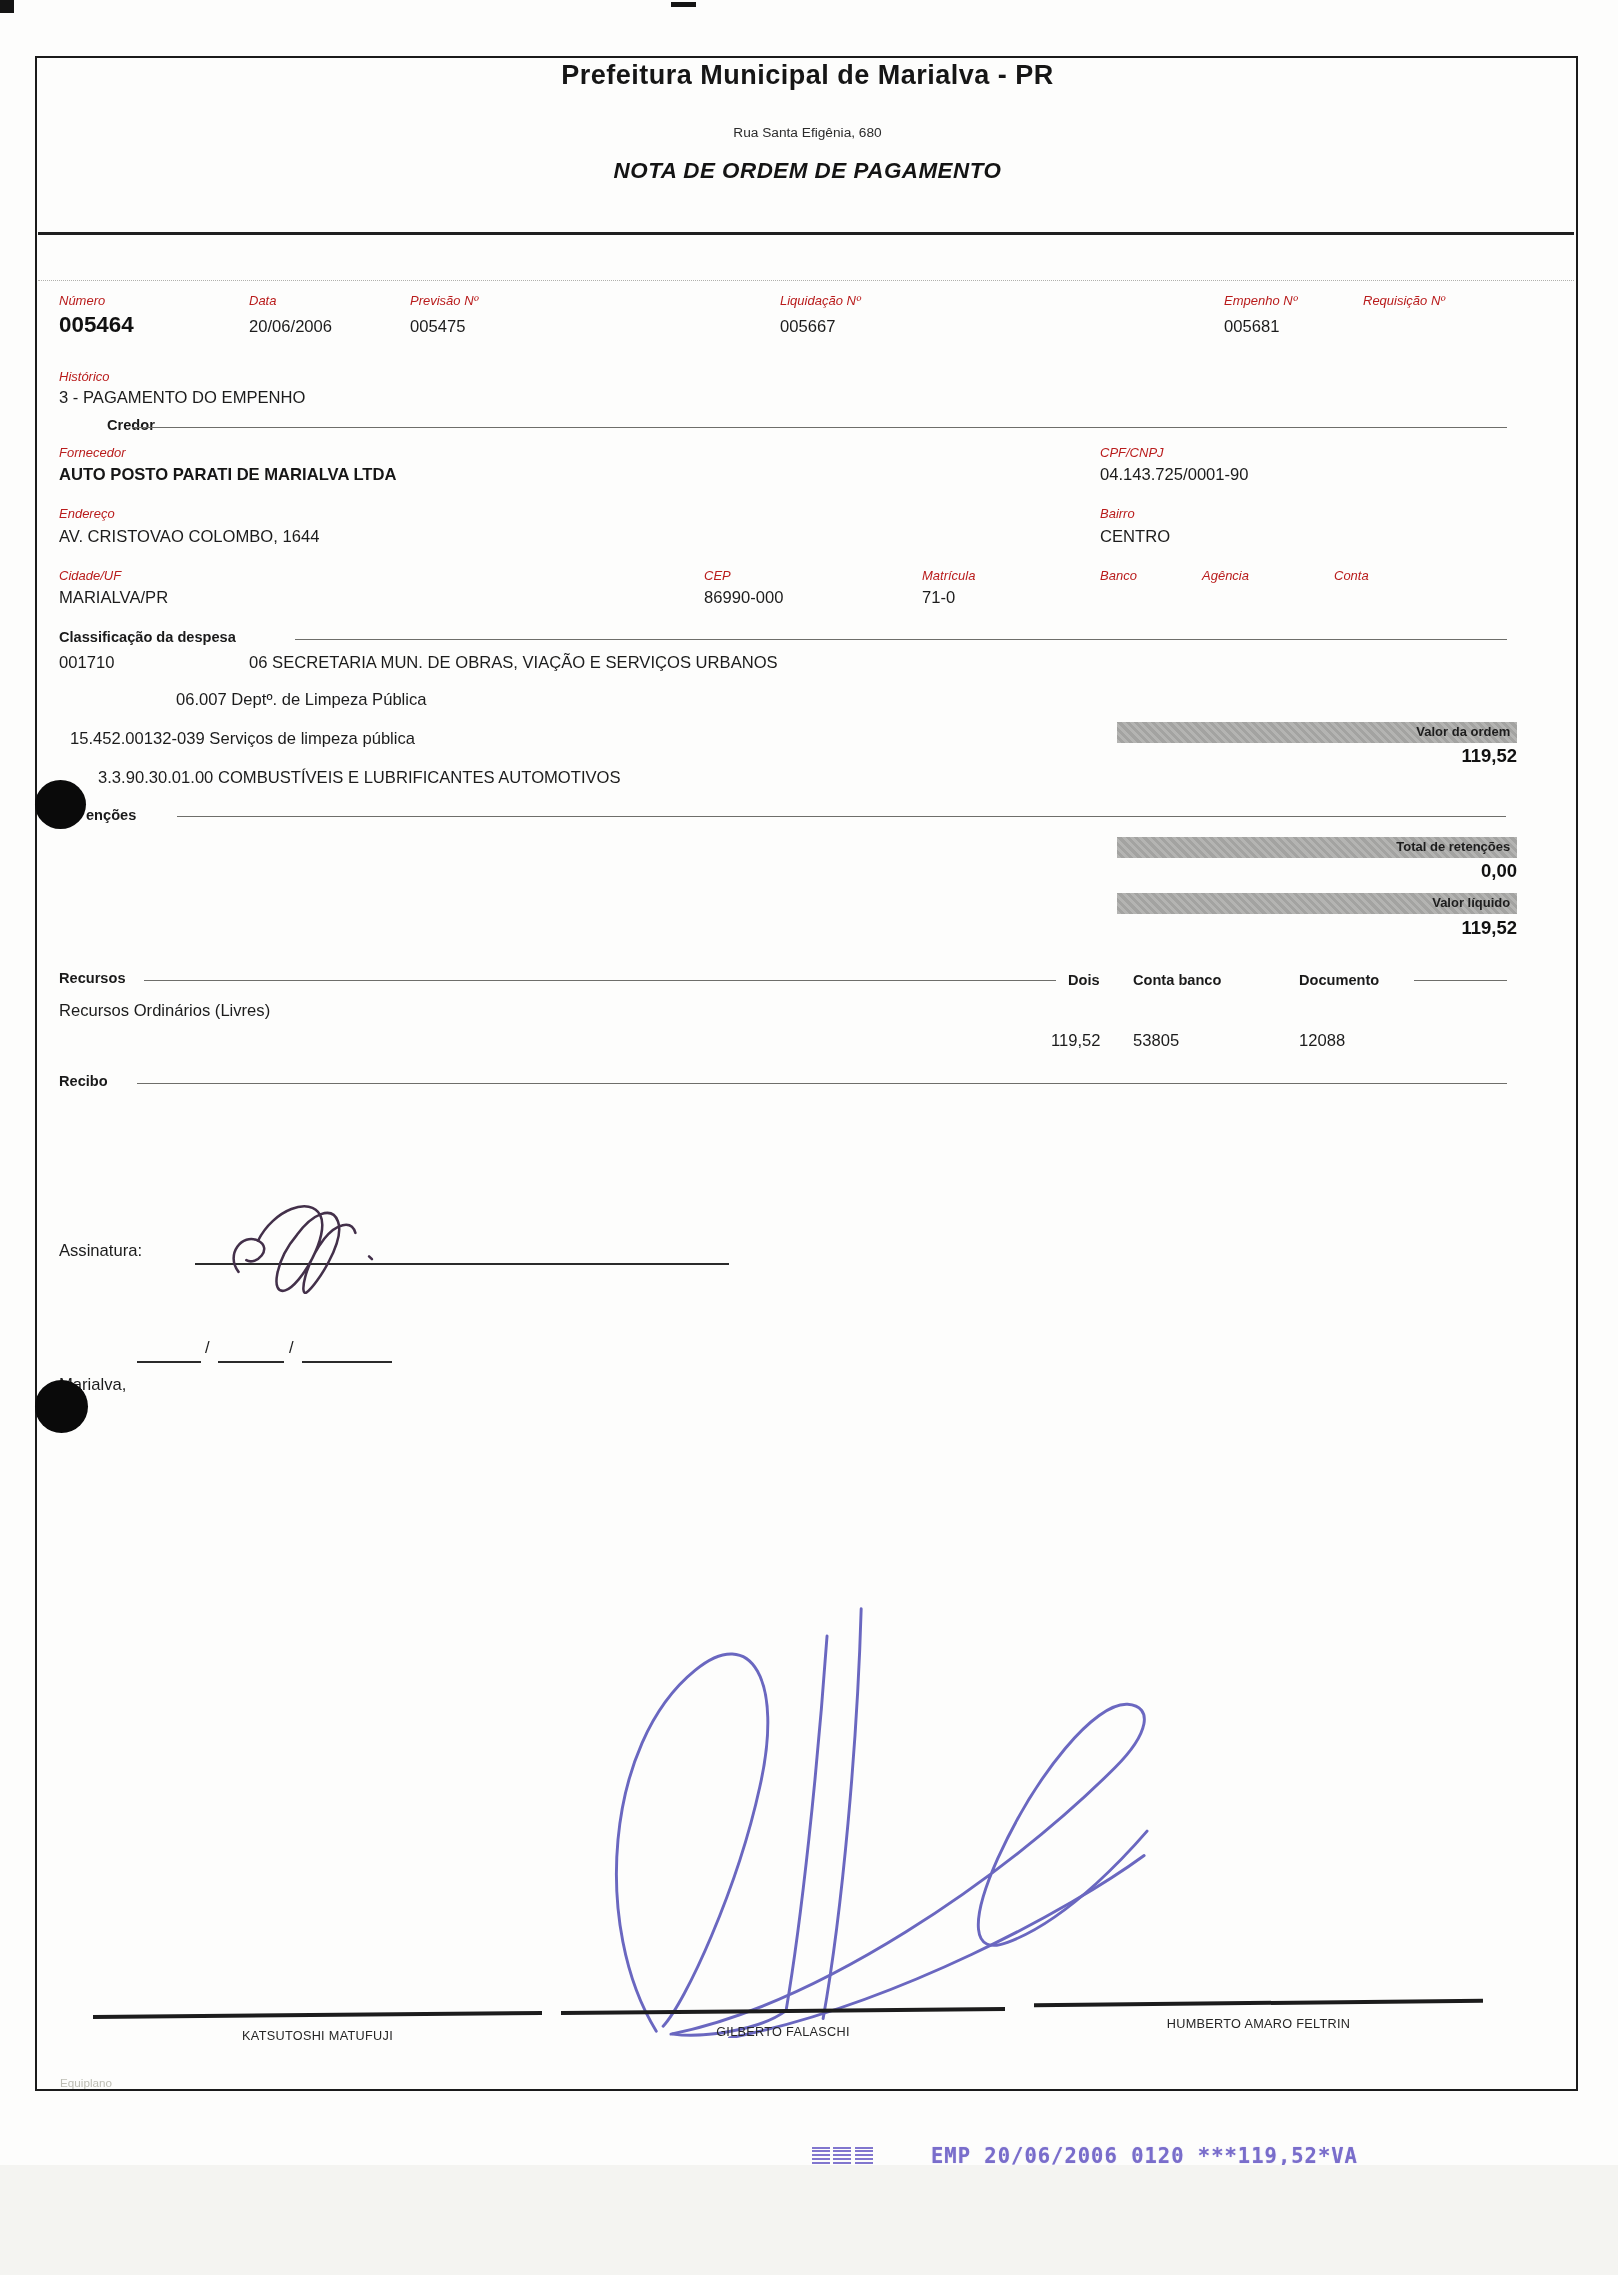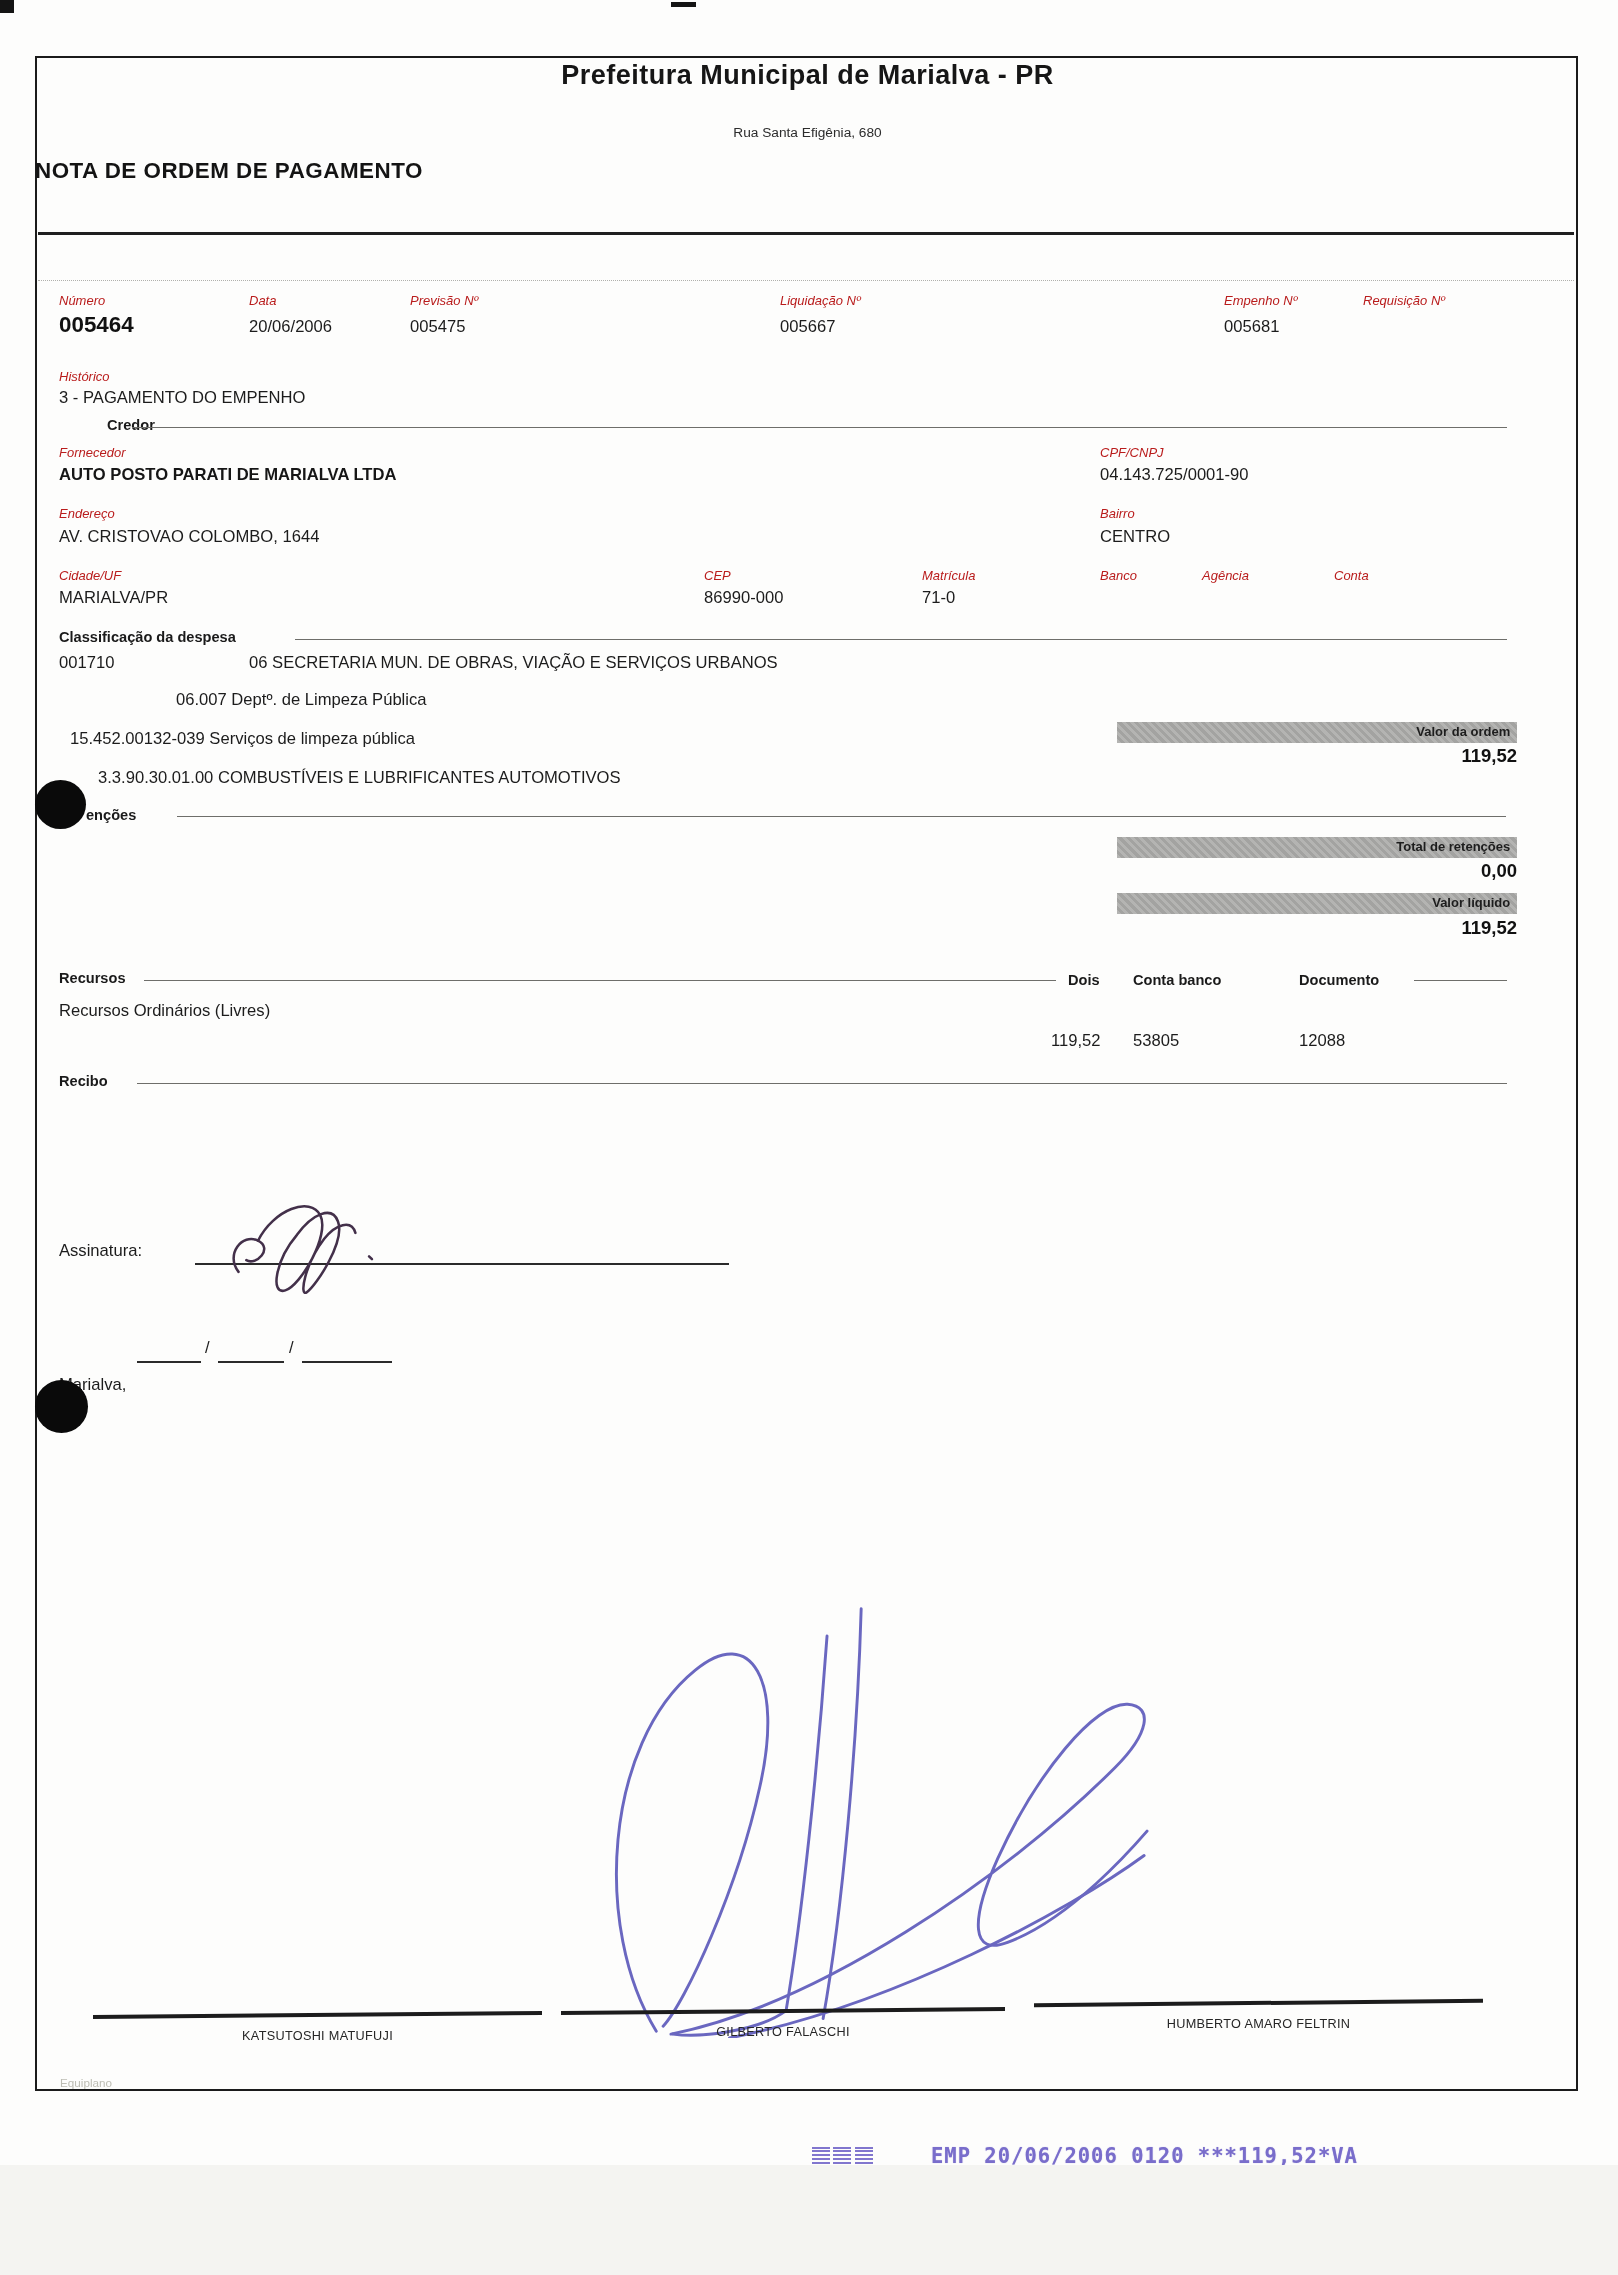--- a/index.html
+++ b/index.html
@@ -10,21 +10,21 @@
     color:#1e1e1e;
   }
   .abs{position:absolute;}
   .form-border{
     left:35px;top:56px;width:1539px;height:2031px;
     border:2.9px solid #1b1b1b;background:transparent;
   }
   .org-title{left:35px;top:60px;width:1545px;text-align:center;font-size:27px;font-weight:bold;color:#161616;letter-spacing:0.5px;}
   .hdr-sub{left:35px;top:103px;width:1545px;text-align:center;font-size:13.7px;color:#2c2c2c;}
   .hdr-sub2{left:35px;top:125px;width:1545px;text-align:center;font-size:13.7px;color:#2c2c2c;}
-  .doc-title{left:35px;top:158px;width:1545px;font-size:22.4px;font-weight:bold;color:#141414;letter-spacing:0.5px;}
+  .doc-title{left:35px;top:158px;width:1545px;text-align:center;font-size:22.4px;font-weight:bold;color:#141414;letter-spacing:0.5px;font-style:italic;}
   .hdr-rule{left:38px;top:232px;width:1536px;height:2.9px;background:#1f1f1f;}
   .dot-rule{left:38px;top:280px;width:1536px;border-top:1px dotted #b0b0ac;height:0;}
   .lbl{font-style:italic;font-size:13px;color:#b91c1c;white-space:nowrap;}
   .val{font-size:16.6px;color:#1c1c1c;white-space:nowrap;}
   .val-b{font-size:16.6px;font-weight:bold;color:#161616;white-space:nowrap;}
   .num-big{font-size:22.4px;font-weight:bold;color:#111;}
   .sec{font-size:14.6px;font-weight:bold;color:#1a1a1a;white-space:nowrap;}
   .rule{height:0;border-top:1.5px solid #6e6e6a;}
   .badge{
     width:400px;height:20.5px;line-height:20.5px;text-align:right;padding-right:6.8px;

